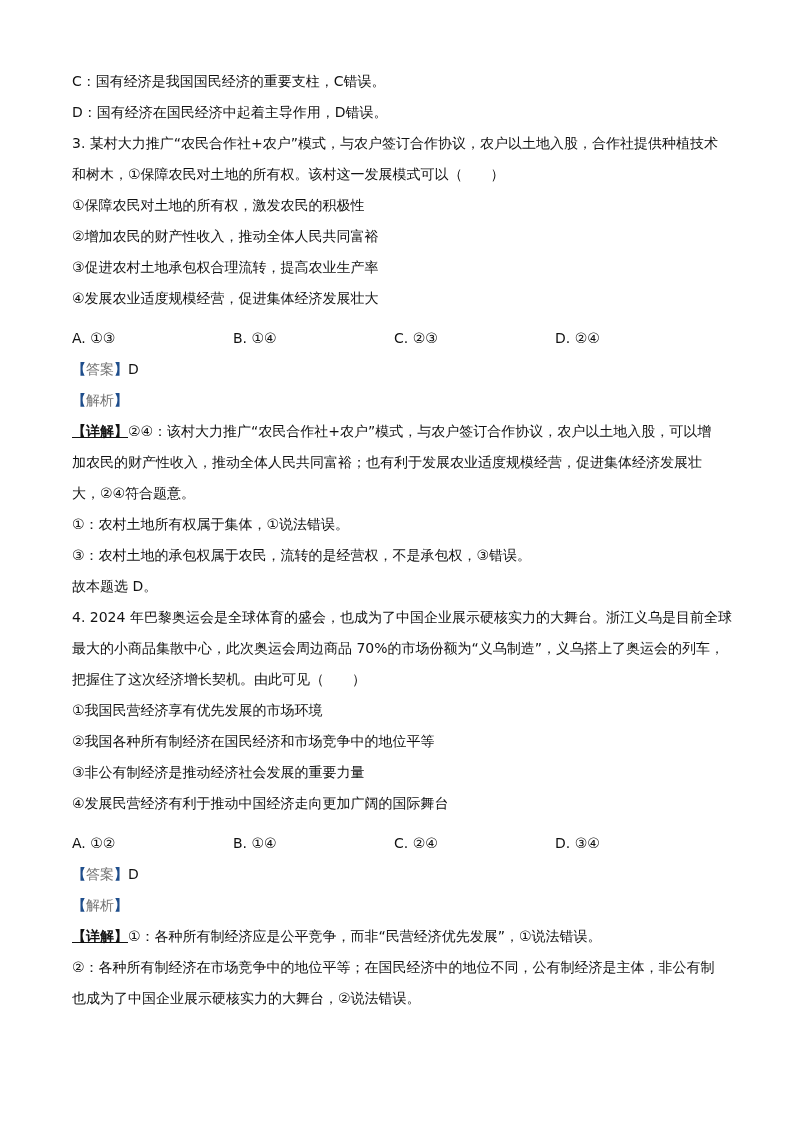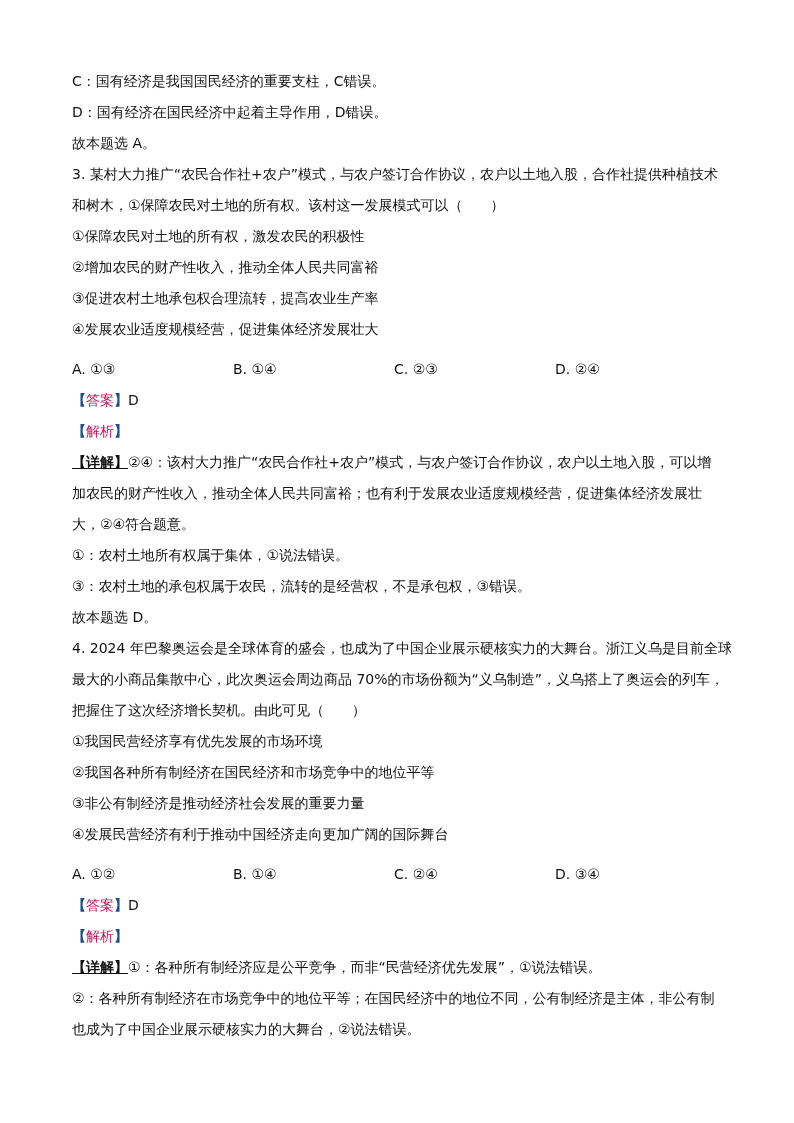--- a/index.html
+++ b/index.html
@@ -9,31 +9,30 @@
       color: #111111;
     }
     .page { position: absolute; left: 72px; top: 66px; width: 650px; }
     .line {
       font-size: 14px; line-height: 31px; height: 31px;
       white-space: nowrap; letter-spacing: 0px;
     }
     .options { display: flex; margin-top: 9px; }
     .opt { width: 161px; }
     .bracket { color: #1f4e8c; font-weight: bold; }
-    .label-text { color: #be185d; }
+    .label-text { color: #737373; }
     .detail-tag { font-weight: bold; color: #111; text-decoration: underline; }
   </style>
 </head>
 <body>
 
 <div class="page">
 
   <div class="line">C：国有经济是我国国民经济的重要支柱，C错误。</div>
   <div class="line">D：国有经济在国民经济中起着主导作用，D错误。</div>
-  <div class="line">故本题选 A。</div>
 
   <div class="line">3. 某村大力推广“农民合作社+农户”模式，与农户签订合作协议，农户以土地入股，合作社提供种植技术</div>
   <div class="line">和树木，①保障农民对土地的所有权。该村这一发展模式可以（　　）</div>
   <div class="line">①保障农民对土地的所有权，激发农民的积极性</div>
   <div class="line">②增加农民的财产性收入，推动全体人民共同富裕</div>
   <div class="line">③促进农村土地承包权合理流转，提高农业生产率</div>
   <div class="line">④发展农业适度规模经营，促进集体经济发展壮大</div>
   <div class="line options">
     <span class="opt">A. ①③</span>
     <span class="opt">B. ①④</span>

